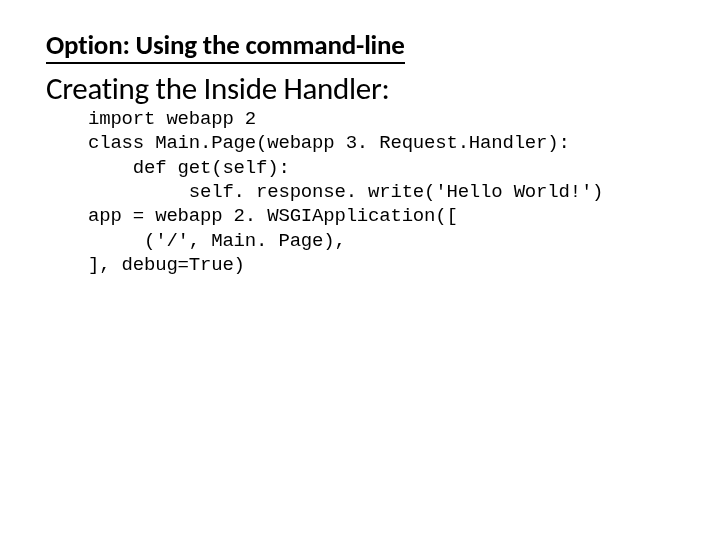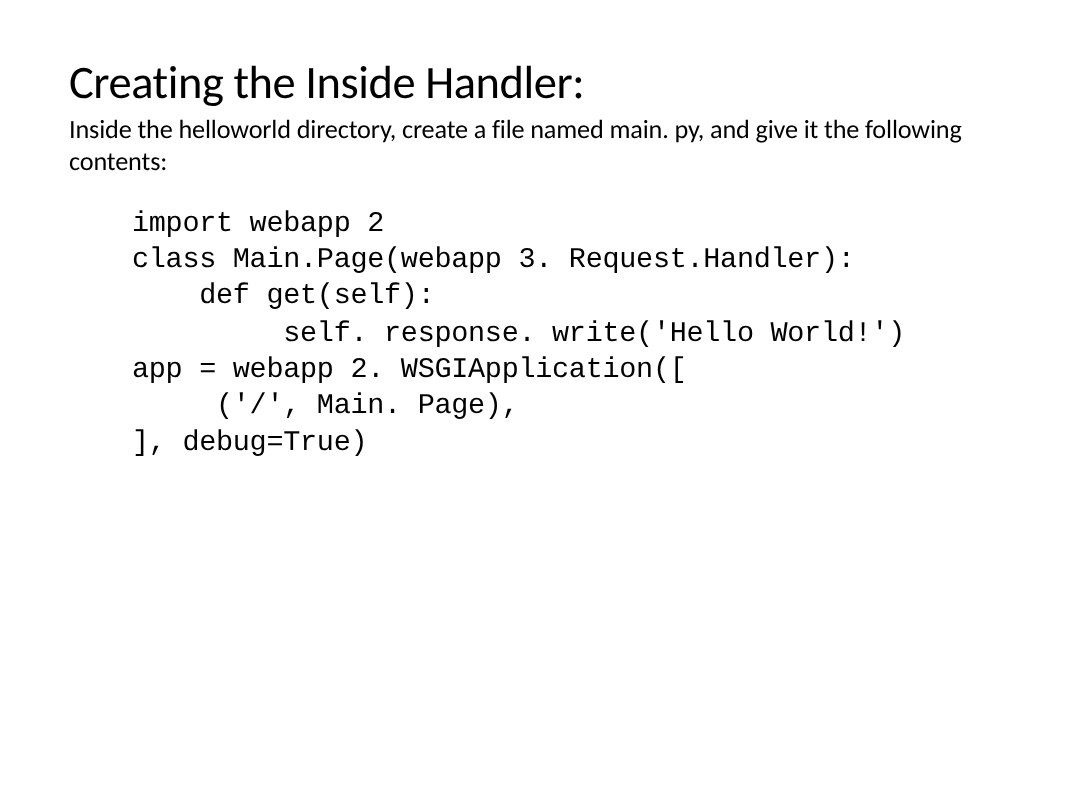--- a/index.html
+++ b/index.html
@@ -49,22 +49,22 @@
     line-height: 1.28;
     margin: 0 0 0 42px;
     white-space: pre;
     letter-spacing: -0.2px;
   }
 </style>
 </head>
 <body>
 
 <div class="slide">
+  <h1 class="opt"><span class="underline">Option: Using the command-line</span></h1>
   <h2 class="subhead">Creating the Inside Handler:</h2>
-  <p class="body2">Inside the helloworld directory, create a file named main. py, and give it the following contents:</p>
   <pre class="code">import webapp 2
 class Main.Page(webapp 3. Request.Handler):
     def get(self):
          self. response. write('Hello World!')
 app = webapp 2. WSGIApplication([
      ('/', Main. Page),
 ], debug=True)</pre>
 </div>
 
 </body></html>

